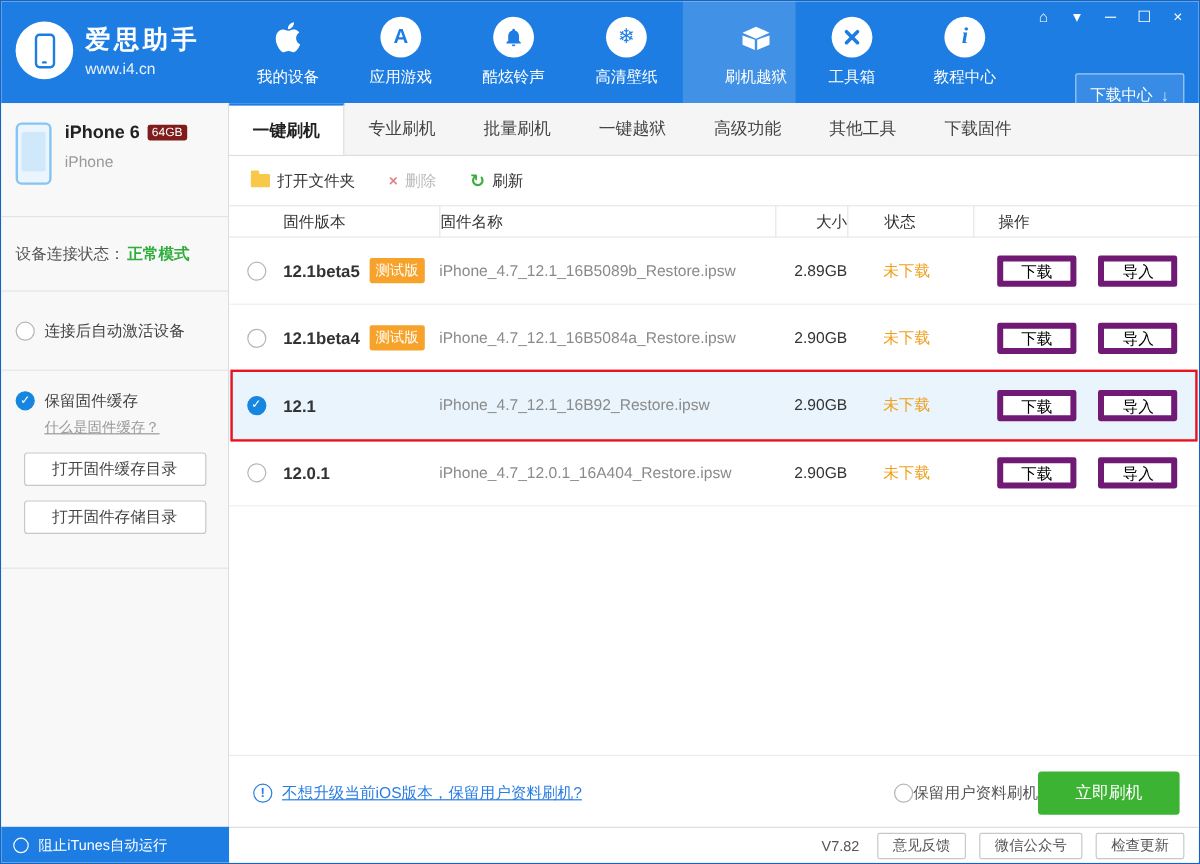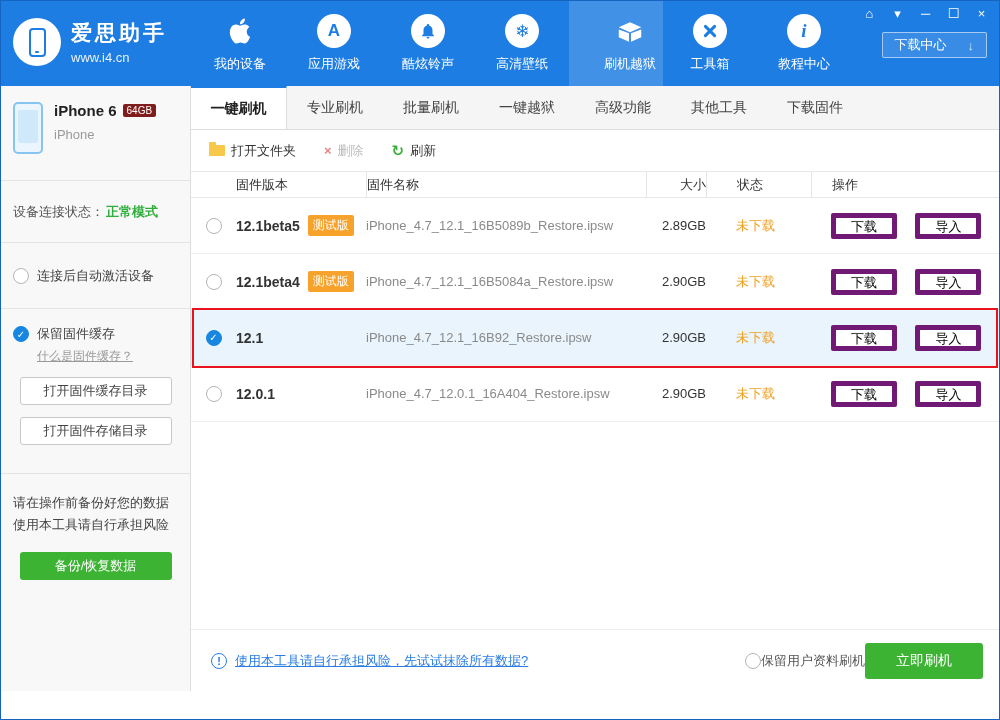--- a/index.html
+++ b/index.html
@@ -20,21 +20,21 @@
   .nav-item.active { background:rgba(255,255,255,0.16);padding-left:28px; }
   .nav-icon { width:34px; height:34px; border-radius:50%; background:#fff; color:#1d7de2; display:flex; align-items:center; justify-content:center; font-weight:bold; font-size:17px; position:relative; }
   .nav-icon.flat { background:transparent; }
   .nav-icon.tools::before, .nav-icon.tools::after { content:""; position:absolute; left:50%; top:50%; width:16px; height:3px; background:#1d7de2; border-radius:2px; }
   .nav-icon.tools::before { transform:translate(-50%,-50%) rotate(45deg); }
   .nav-icon.tools::after { transform:translate(-50%,-50%) rotate(-45deg); }
   .nav-icon .serif-i { font-family:"Liberation Serif","DejaVu Serif",serif; font-style:italic; font-size:19px; }
 
   .win-controls { position:absolute; top:5px; right:10px; display:flex; gap:13px; color:#fff; font-size:13px; }
   .win-controls span { width:15px; text-align:center; cursor:pointer; }
-  .btn-download-center { position:absolute; top:31px; right:12px; height:26px; padding:0 12px; background:rgba(255,255,255,0.12); border:1px solid rgba(255,255,255,0.55); border-radius:2px; color:#fff; font-size:13px; display:flex; align-items:center; gap:21px; cursor:pointer; }
+  .btn-download-center { position:absolute; top:60px; right:12px; height:36px; padding:0 12px; background:rgba(255,255,255,0.12); border:1px solid rgba(255,255,255,0.55); border-radius:2px; color:#fff; font-size:13px; display:flex; align-items:center; gap:7px; cursor:pointer; }
   .btn-download-center .dl-arrow { color:#cfe5fa; font-weight:bold; }
 
   
   .sidebar { position:absolute; left:0; top:85px; width:190px; height:605px; background:#f8f8f8; border-right:1px solid #ddd; }
   .side-sec { border-bottom:1px solid #e4e4e4; }
   .device-sec { height:95px; padding:16px 12px; display:flex; gap:11px; }
   .phone-icon { width:30px; height:52px; border:2px solid #86c4f2; border-radius:5px; background:#eaf5fd; position:relative; flex-shrink:0; }
   .phone-icon::before { content:""; position:absolute; left:3px; right:3px; top:6px; bottom:9px; background:#cfe9fb; border-radius:2px; }
   .dev-name-row { display:flex; align-items:center; gap:6px; }
   .dev-name { font-size:15px; font-weight:bold; color:#222; }
@@ -215,25 +215,20 @@
         <span class="radio checked">
             <span>✓</span>
           </span>
         <span>保留固件缓存</span>
       </div>
       <span class="cache-link">什么是固件缓存？</span>
       <button class="side-btn">打开固件缓存目录</button>
       <button class="side-btn">打开固件存储目录</button>
     </div>
 
-    <div class="warn-sec">
-      <span class="warn-line">请在操作前备份好您的数据</span>
-      <span class="warn-line">使用本工具请自行承担风险</span>
-      <button class="btn-green">备份/恢复数据</button>
-    </div>
   </div>
 
   <div class="main">
     <div class="tabs">
       <span class="tab active">一键刷机</span>
       <span class="tab">专业刷机</span>
       <span class="tab">批量刷机</span>
       <span class="tab">一键越狱</span>
       <span class="tab">高级功能</span>
       <span class="tab">其他工具</span>
@@ -337,24 +332,36 @@
       <button class="btn-row btn-import">导入</button>
     </div>
   </div>
       </div>
 
     <div class="annotation-rect"></div>
 
     <div class="flash-footer">
       <div class="tip-group">
         <span class="info-circle">!</span>
-        <span class="tip-link">使用本工具请自行承担风险，先试试抹除所有数据?</span>
+        <span class="tip-link">不想升级当前iOS版本，保留用户资料刷机?</span>
       </div>
       <div class="flash-right">
         <span class="radio"></span>
         <span class="keep-label">保留用户资料刷机</span>
         <button class="btn-flash">立即刷机</button>
       </div>
     </div>
   </div>
 
+  <div class="status-bar">
+    <div class="itunes-block">
+      <span class="itunes-radio"></span>
+      <span>阻止iTunes自动运行</span>
+    </div>
+    <div class="status-right">
+      <span class="ver-label">V7.82</span>
+      <button class="btn-small">意见反馈</button>
+      <button class="btn-small">微信公众号</button>
+      <button class="btn-small">检查更新</button>
+    </div>
+  </div>
 
 </div>
 
 </body></html>

